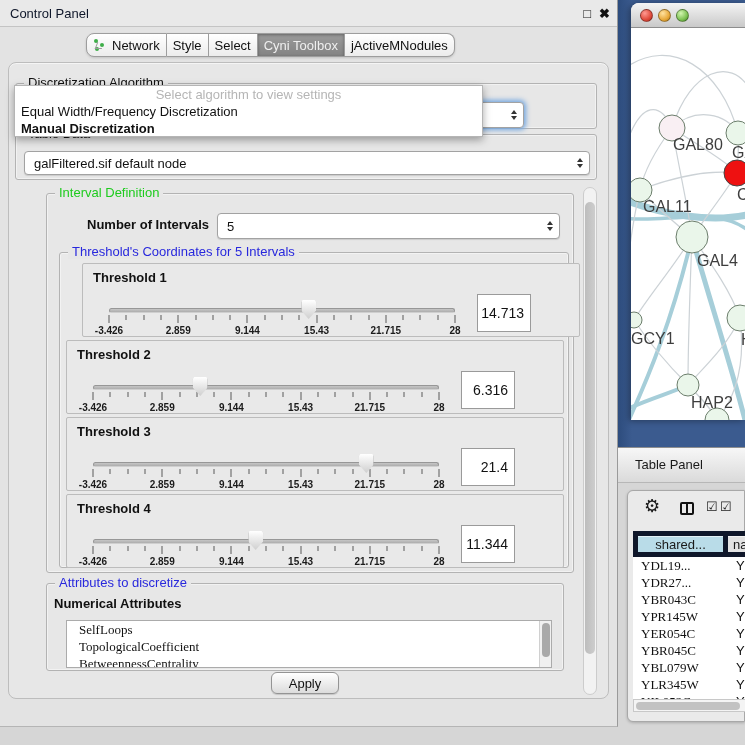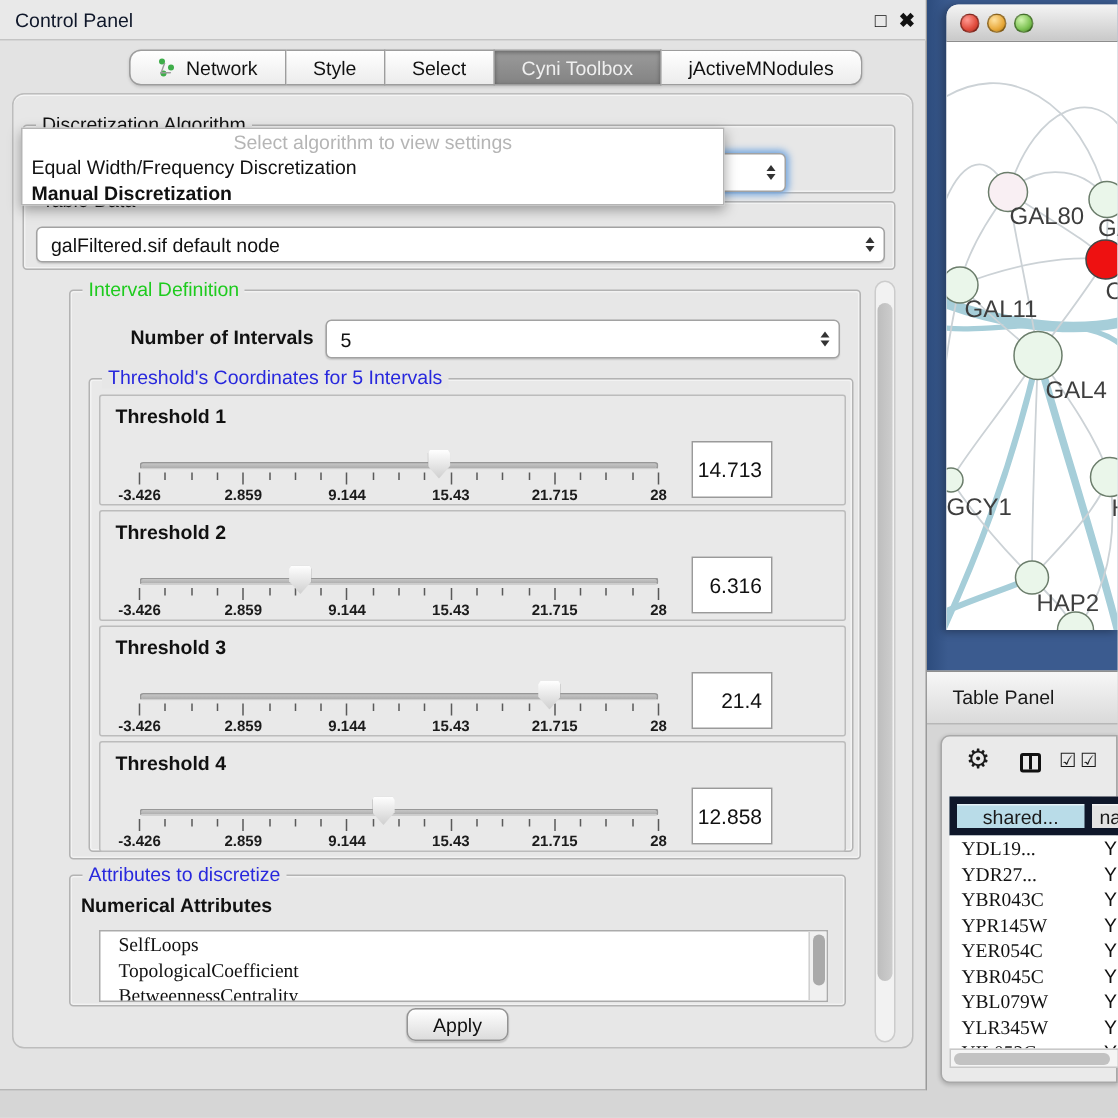--- a/index.html
+++ b/index.html
@@ -12,21 +12,21 @@
   #cp-titlebar{position:absolute;left:0;top:0;width:100%;height:27px;background:#e9e9e9;
     border-bottom:1px solid #c4c4c4;}
   #cp-title{position:absolute;left:10px;top:0;line-height:27px;font-size:13px;color:#0f172a;}
   .win-ico{position:absolute;top:0;line-height:27px;font-size:13px;color:#111;font-weight:bold;cursor:default;}
   #cp-float{right:26px;font-weight:normal;}
   #cp-close{right:7px;}
 
   
   .seg{position:absolute;display:flex;height:24px;filter:drop-shadow(0 1px 1px rgba(0,0,0,.15));}
   .seg-tab{display:flex;align-items:center;background:linear-gradient(#ffffff,#ececec);
-    border:1px solid #9d9d9d;border-left:none;padding:0 18px;font-size:13px;color:#111;white-space:nowrap;}
+    border:1px solid #9d9d9d;border-left:none;padding:0 6px;font-size:13px;color:#111;white-space:nowrap;}
   .seg-tab:first-child{border-left:1px solid #9d9d9d;border-radius:8px 0 0 8px;}
   .seg-tab:last-child{border-radius:0 8px 8px 0;}
   .seg-tab.selected{background:linear-gradient(#9b9b9b,#838383);color:#efefef;
     box-shadow:inset 0 1px 3px rgba(0,0,0,.35);}
   #top-tabs{left:86px;top:33px;}
   #bottom-tabs{left:143px;top:701px;}
   .net-icon{position:relative;width:13px;height:14px;display:inline-block;margin-right:6px;}
   .net-icon::before{content:"";position:absolute;left:1px;top:1px;width:4px;height:4px;border-radius:50%;
     background:#3fae4a;box-shadow:6px 4px 0 #3fae4a,1px 8px 0 #3fae4a;}
   .net-icon::after{content:"";position:absolute;left:3px;top:4px;width:6px;height:6px;
@@ -201,21 +201,21 @@
         <span>5</span>
         <span class="stepper">
           <span class="arr-up"></span>
             <span class="arr-down"></span>
         </span>
       </div>
 
       <div class="group" style="left:12px;top:58px;width:510px;height:316px;background:#e9e9e9;">
         <span class="gtitle t-blue">Threshold's Coordinates for 5 Intervals</span>
         <div id="thresholds-container">
-            <div class="th-box" style="top: 10px;">
+            <div class="th-box" style="top: 10px; margin-left: 16px;">
               <div class="th-title">Threshold 1</div>
               <div class="sl-area">
                 <div class="sl-track"></div>
                 <span class="tick major" style="left: 0%;"></span>
                 <span class="tick minor" style="left: 5%;"></span>
                 <span class="tick minor" style="left: 10%;"></span>
                 <span class="tick minor" style="left: 15%;"></span>
                 <span class="tick major" style="left: 20%;"></span>
                 <span class="tick minor" style="left: 25%;"></span>
                 <span class="tick minor" style="left: 30%;"></span>
@@ -339,21 +339,21 @@
                 <span class="tick minor" style="left: 95%;"></span>
                 <span class="tick major" style="left: 100%;"></span>
                 <span class="sl-label" style="left: 0%;">-3.426</span>
                 <span class="sl-label" style="left: 20%;">2.859</span>
                 <span class="sl-label" style="left: 40%;">9.144</span>
                 <span class="sl-label" style="left: 60%;">15.43</span>
                 <span class="sl-label" style="left: 80%;">21.715</span>
                 <span class="sl-label" style="left: 100%;">28</span>
                 <div class="sl-thumb" style="left: 47%;"></div>
               </div>
-              <div class="th-value">12.858</div>
+              <div class="th-value">11.344</div>
             </div>
           </div>
       </div>
     </div>
 
     <div class="group" style="left:37px;top:520px;width:518px;height:88px;">
       <span class="gtitle t-blue">Attributes to discretize</span>
       <span style="position:absolute;left:7px;top:12px;font-size:13px;font-weight:bold;color:#111;">Numerical Attributes</span>
       <div id="attr-list">
 

